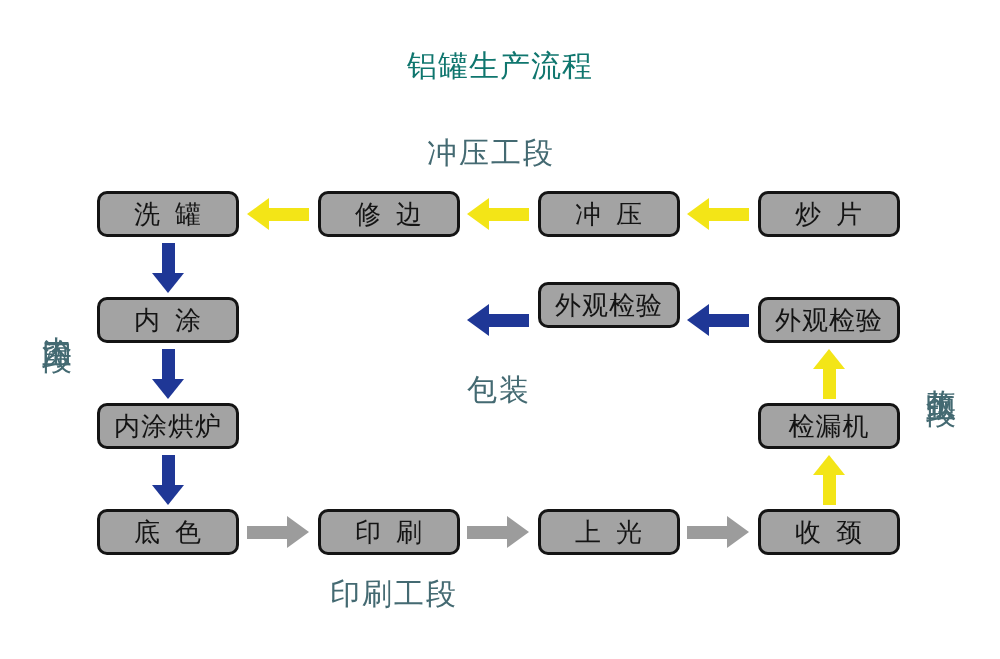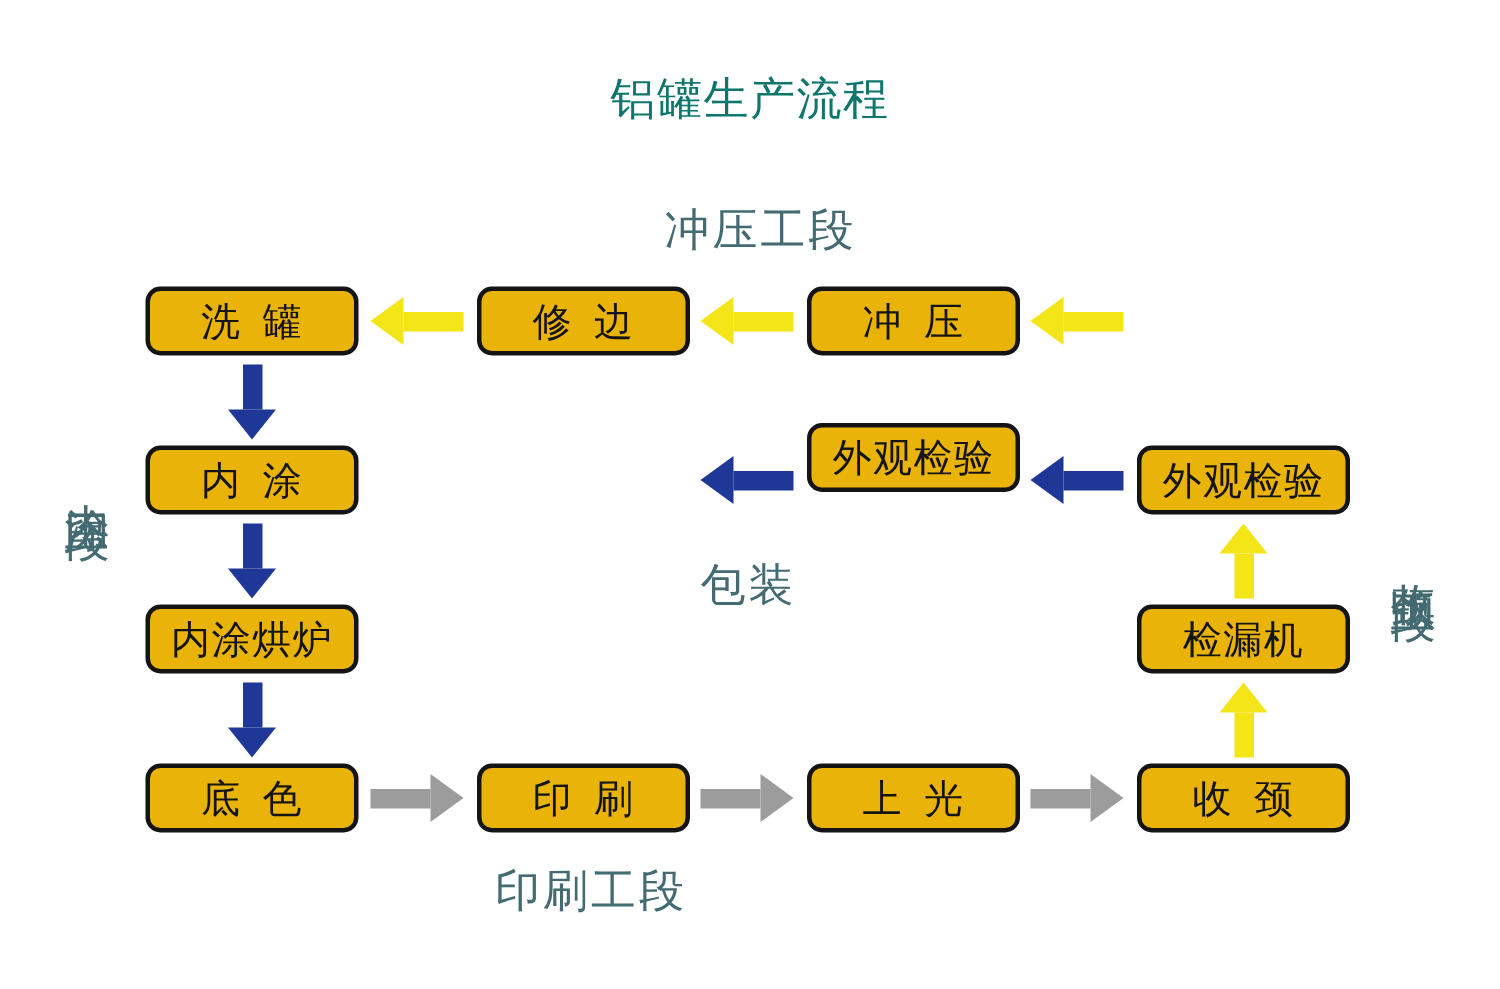--- a/index.html
+++ b/index.html
@@ -16,21 +16,21 @@
   .sec-label {
     position:absolute; color:var(--teal); font-size:30px;
     letter-spacing:2px; white-space:pre;
   }
   .sec-vert {
     writing-mode:vertical-rl; text-orientation:upright;
     letter-spacing:3px;
   }
   .box {
     position:absolute; width:136px; height:40px;
-    border:3px solid #141414; border-radius:10px; background:#eab308;
+    border:3px solid #141414; border-radius:10px; background:#a3a3a3;
     display:flex; align-items:center; justify-content:center;
     font-size:26px; color:#141414; white-space:pre; letter-spacing:1px;
   }
   
   .ah { position:absolute; width:62px; height:32px; display:flex; align-items:center; }
   .ah .shaft { flex:1; height:13px; background:var(--c); }
   .head-l { width:0; height:0; border-top:16px solid transparent; border-bottom:16px solid transparent; border-right:22px solid var(--c); }
   .head-r { width:0; height:0; border-top:16px solid transparent; border-bottom:16px solid transparent; border-left:22px solid var(--c); }
   .av { position:absolute; width:32px; height:50px; display:flex; flex-direction:column; align-items:center; }
   .av .shaft { flex:1; width:13px; background:var(--c); }
@@ -40,29 +40,30 @@
   .blue   { --c: var(--arrow-blue); }
   .gray   { --c: var(--arrow-gray); }
 </style>
 </head>
 <body>
 
 <div class="canvas">
 
   <div class="title">铝罐生产流程</div>
 
-  <div class="sec-label" style="left:443px; top:133px;">冲压工段</div>
+  <div class="sec-label" style="left:427px; top:133px;">冲压工段</div>
   <div class="sec-label sec-vert" style="left:36px; top:312px; height:132px;">内涂工段</div>
   <div class="sec-label" style="left:467px; top:342px;margin-top:28px;">包装</div>
   <div class="sec-label" style="left:330px; top:574px;">印刷工段</div>
   <div class="sec-label sec-vert" style="left:920px; top:366px; height:140px;">收颈工段</div>
 
   <div class="box" style="left:97px;  top:191px;">洗 罐</div>
   <div class="box" style="left:318px; top:191px;">修 边</div>
   <div class="box" style="left:538px; top:191px;">冲 压</div>
+  <div class="box" style="left:758px; top:191px;">炒 片</div>
 
   <div class="box" style="left:97px;  top:297px;">内 涂</div>
   <div class="box" style="left:538px; top:282px;text-align:right;">外观检验</div>
   <div class="box" style="left:758px; top:297px;">外观检验</div>
 
   <div class="box" style="left:97px;  top:403px;">内涂烘炉</div>
   <div class="box" style="left:758px; top:403px;">检漏机</div>
 
   <div class="box" style="left:97px;  top:509px;text-align:right;">底 色</div>
   <div class="box" style="left:318px; top:509px;">印 刷</div>

